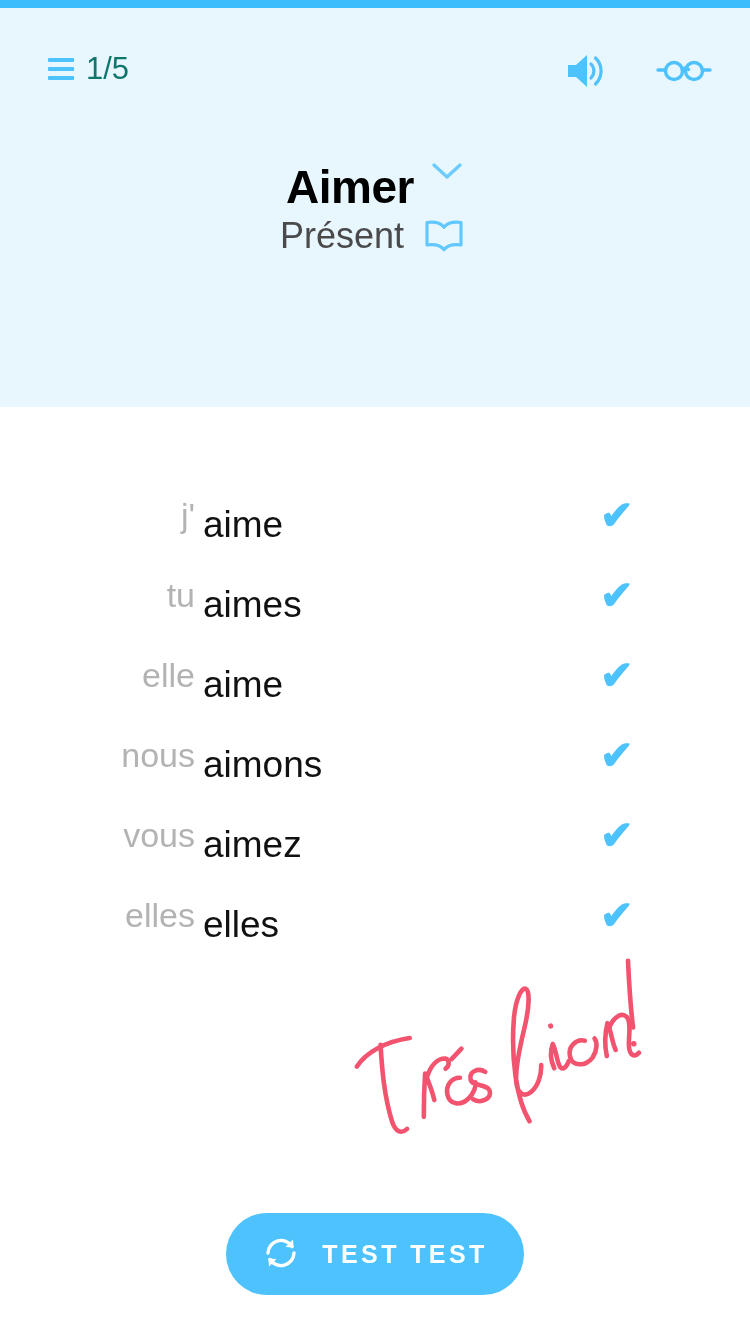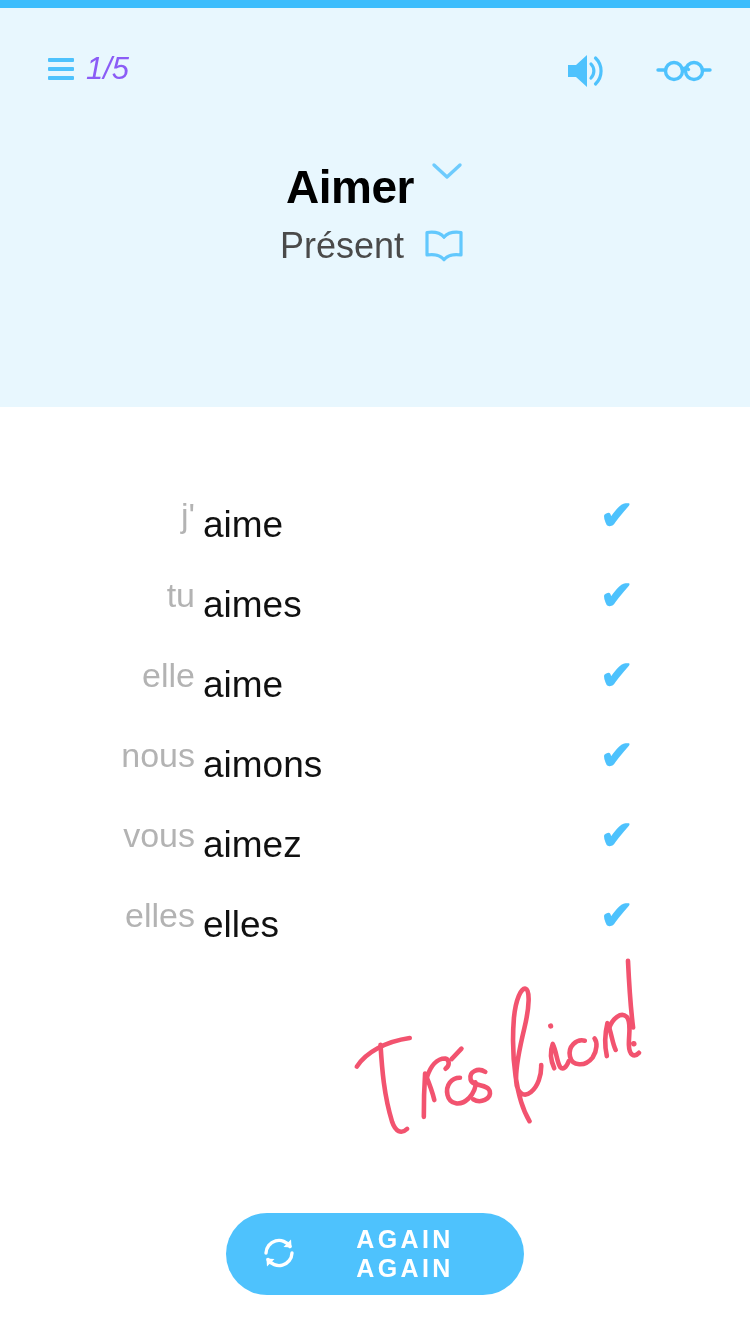--- a/index.html
+++ b/index.html
@@ -32,23 +32,22 @@
 
   .progress-group {
     position: absolute; left: 48px; top: 8px;
     display: flex; align-items: center; gap: 12px;
     cursor: pointer;
   }
   .hamburger { display: flex; flex-direction: column; justify-content: center; gap: 5px; width: 26px; }
   .hamburger span { display: block; height: 4px; width: 26px; background: #4ec2fd; border-radius: 1px; }
   .hamburger span.mid { width: 26px; }
   .progress-text {
-    font-size: 31px; color: #8b5cf6; font-weight: 400; letter-spacing: 0px;
+    font-size: 31px; color: #0f766e; font-weight: 400; letter-spacing: 0px;
     line-height: 34px;
-    font-style: italic;
   }
 
   .top-icons {
     position: absolute; right: 38px; top: 4px;
     display: flex; align-items: center; gap: 48px;
   }
   .icon-btn { display: flex; align-items: center; justify-content: center; cursor: pointer; }
 
   
   .verb-block {
@@ -58,21 +57,20 @@
   .verb-title-row {
     display: flex; align-items: flex-start; justify-content: center; gap: 16px;
   }
   .verb-title {
     font-size: 46px; font-weight: bold; color: #000; letter-spacing: -0.5px;
     line-height: 54px;
   }
   .chev { display: block; }
 
   .tense-row {
-    margin-top: 10px;
     display: flex; align-items: center; justify-content: center; gap: 14px;
   }
   .tense-label {
     font-size: 36px; color: #4a4a4a; font-weight: 400; line-height: 44px;
   }
 
   
   .conj-list {
     position: absolute; left: 0; top: 475px; width: 750px;
   }
@@ -272,19 +270,19 @@
 
     <button class="btn btn-test">
       <span>
         <svg width="38" height="38" viewBox="0 0 38 38" aria-hidden="true">
           <path d="M6 19 A13 13 0 0 1 30 12.5" fill="none" stroke="#ffffff" stroke-width="3.4" stroke-linecap="round"></path>
           <path d="M32 19 A13 13 0 0 1 8 25.5" fill="none" stroke="#ffffff" stroke-width="3.4" stroke-linecap="round"></path>
           <path d="M31 5.5 L31.6 13.5 L23.5 13" fill="#ffffff"></path>
           <path d="M7 32.5 L6.4 24.5 L14.5 25" fill="#ffffff"></path>
         </svg>
       </span>
-      <span class="btn-label">AGAIN AGAIN</span>
+      <span class="btn-label">TEST TEST</span>
     </button>
 
 
   </div>
 
 </div>
 
 </body></html>

